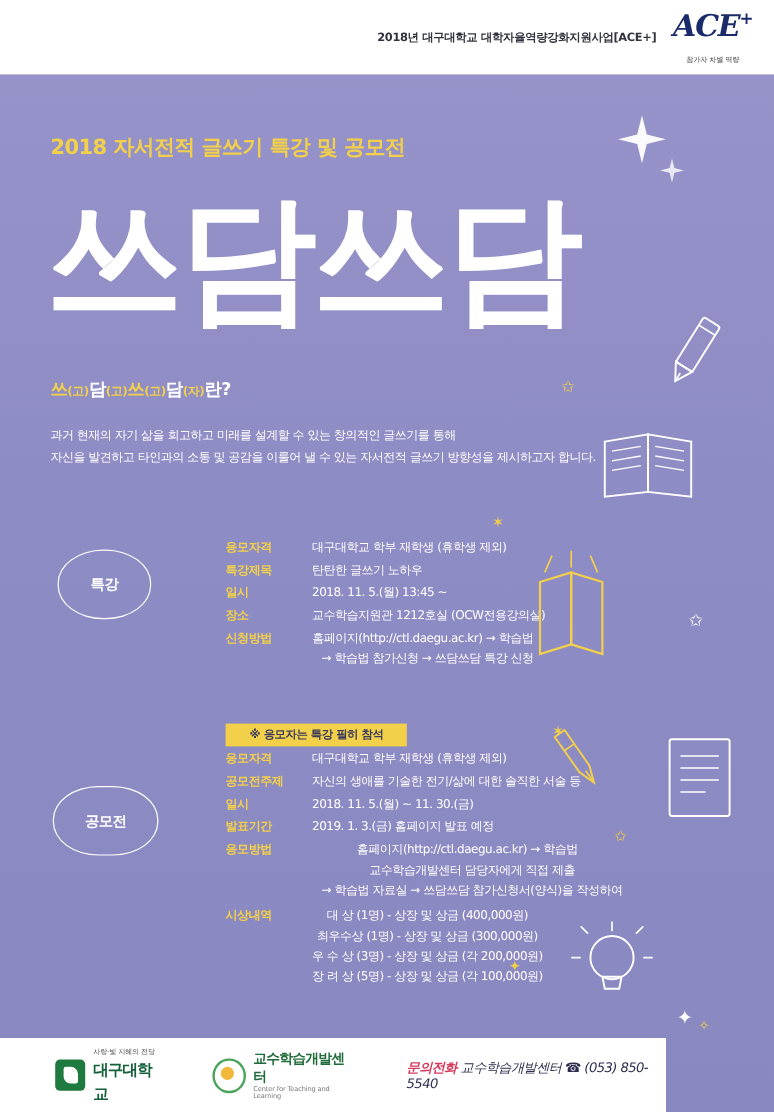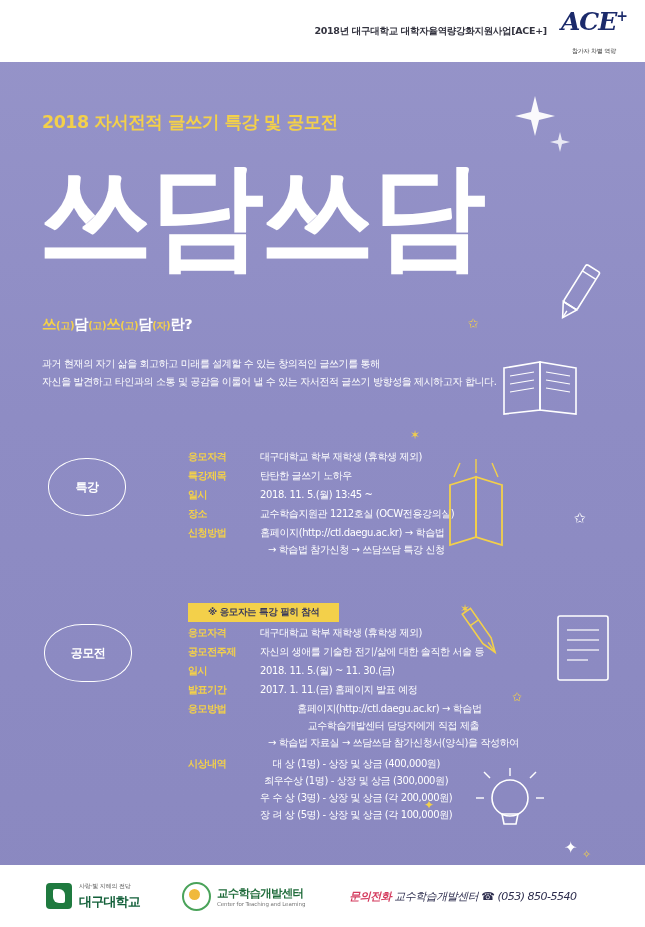--- a/index.html
+++ b/index.html
@@ -61,21 +61,21 @@
   }
 
   
   .badge{
     position:absolute;width:76px;height:56px;border-radius:38px/28px;
     border:1.6px solid #ffffff;color:#ffffff;
     display:flex;align-items:center;justify-content:center;
     font-size:12px;font-weight:bold;letter-spacing:-0.5px;
   }
   .badge.b1{left:48px;top:458px;}
-  .badge.b2{left:44px;top:624px;width:86px;}
+  .badge.b2{left:44px;top:655px;width:86px;}
 
   
   .info{
     position:absolute;font-size:10px;line-height:17px;letter-spacing:-0.4px;
   }
   .info .row{display:flex;align-items:flex-start;margin-bottom:2px;}
   .info .lab{
     width:72px;min-width:72px;color:#f3d04a;font-weight:bold;
   }
   .info .val{color:#ffffff;text-align:center;}
@@ -84,21 +84,21 @@
     position:absolute;left:188px;top:564px;
     background:#f3d04a;color:#3a3a5c;font-size:9.5px;font-weight:bold;
     padding:3px 20px;letter-spacing:-0.4px;margin-top:39px;
   }
 
   
   .awards .aw{display:block;color:#ffffff;}
 
   
   .footer{
-    position:absolute;left:0;bottom:0;width:645px;height:62px;background:#ffffff;
+    position:absolute;left:0;bottom:0;width:555px;height:62px;background:#ffffff;
     display:flex;align-items:center;
   }
   .f-logo1{display:flex;align-items:center;margin-left:46px;}
   .f-mark{
     width:26px;height:26px;border-radius:4px;background:#1f7a3f;
     position:relative;margin-right:7px;
   }
   .f-mark:after{
     content:"";position:absolute;left:7px;top:6px;width:12px;height:14px;
     background:#ffffff;border-radius:2px 6px 2px 6px;
@@ -196,21 +196,21 @@
     <div class="row">
       <span class="lab">공모전주제</span>
       <span class="val">자신의 생애를 기술한 전기/삶에 대한 솔직한 서술 등</span>
     </div>
     <div class="row">
       <span class="lab">일시</span>
       <span class="val">2018. 11. 5.(월) ~ 11. 30.(금)</span>
     </div>
     <div class="row">
       <span class="lab">발표기간</span>
-      <span class="val">2017. 1. 11.(금) 홈페이지 발표 예정</span>
+      <span class="val">2019. 1. 3.(금) 홈페이지 발표 예정</span>
     </div>
     <div class="row">
       <span class="lab">응모방법</span>
       <span class="val">
         <span>홈페이지(http://ctl.daegu.ac.kr) → 학습법</span>
         <span class="ind">교수학습개발센터 담당자에게 직접 제출</span>
         <span class="ind">→ 학습법 자료실 → 쓰담쓰담 참가신청서(양식)을 작성하여</span>
       </span>
     </div>
     <div class="row awards" style="margin-top:4px;">

